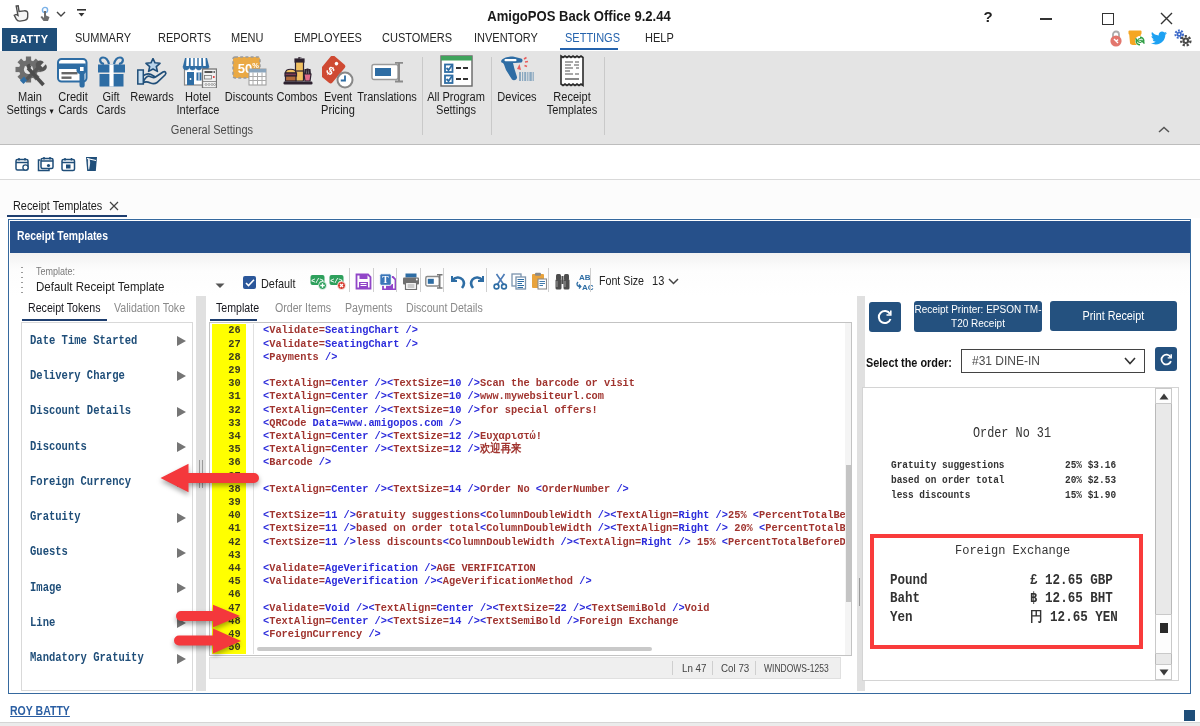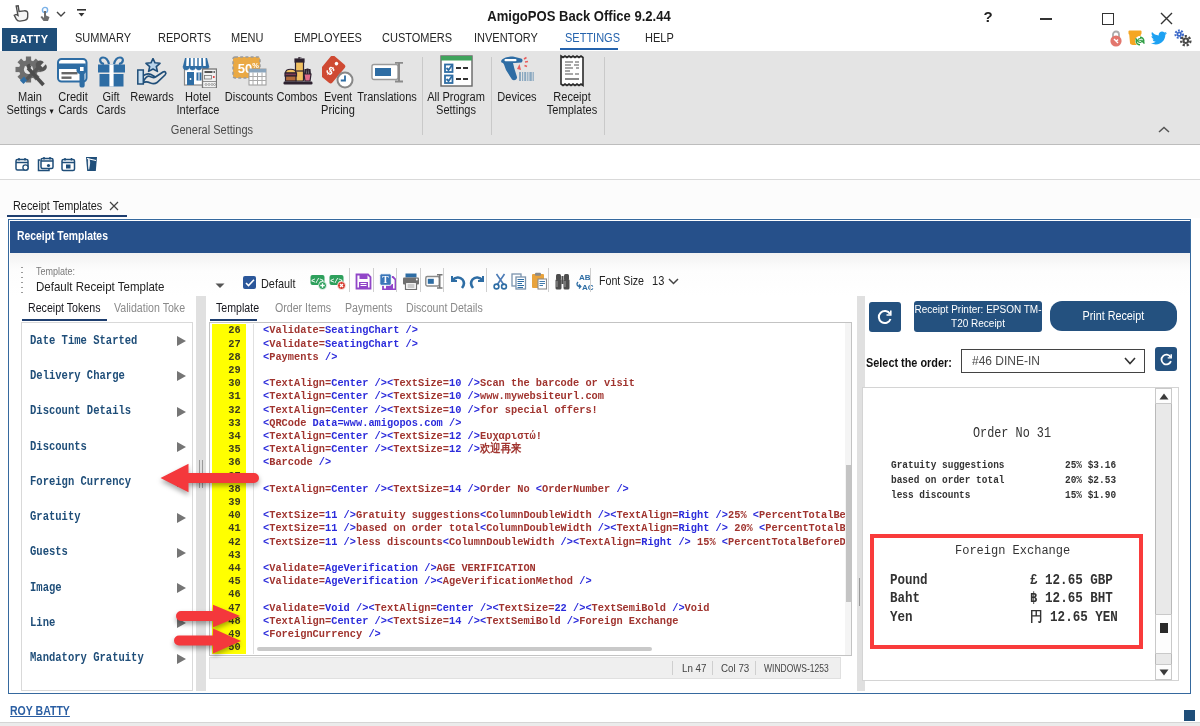--- a/index.html
+++ b/index.html
@@ -499,25 +499,25 @@
 <div class="abs" style="left:856.5px;top:296px;width:8px;height:395px;background:#e0e0e0;"></div>
 <div class="abs" style="left:859px;top:578px;width:1px;height:28px;background:#9a9a9a;"></div>
 <div class="abs" style="left:861.5px;top:578px;width:1px;height:28px;background:#9a9a9a;"></div>
 
 <div class="abs" style="left:869px;top:302px;width:32px;height:30px;background:#24517f;border-radius:3px;"></div>
 <svg class="abs" style="left:877px;top:309px" width="16" height="16" viewBox="0 0 16 16">
     <path d="M13 5 A6 6 0 1 0 13.5 10" fill="none" stroke="#fff" stroke-width="2"></path>
     <path d="M13.8 1.5 L13.8 6 L9.5 6" fill="none" stroke="#fff" stroke-width="1.6"></path>
   </svg>
 <div class="abs" style="left:914px;top:301px;width:128px;height:31px;background:#24517f;border-radius:3px;color:#fff;font-size:10px;text-align:center;line-height:13.5px;padding-top:2px;box-sizing:border-box;white-space:nowrap;">Receipt Printer: EPSON TM-<br>T20 Receipt</div>
-<div class="abs" style="left:1050px;top:301px;width:127px;height:30px;background:#24517f;border-radius:12px;color:#fff;font-size:12px;text-align:center;line-height:30px;"><span style="display:inline-block;transform:scaleX(0.9);">Print Receipt</span></div>
+<div class="abs" style="left:1050px;top:301px;width:127px;height:30px;background:#24517f;border-radius:3px;color:#fff;font-size:12px;text-align:center;line-height:30px;"><span style="display:inline-block;transform:scaleX(0.9);">Print Receipt</span></div>
 
 <div class="abs" style="left:866px;top:355px;font-size:12.8px;font-weight:bold;color:#111;transform:scaleX(0.85);transform-origin:left top;">Select the order:</div>
 <div class="abs" style="left:961px;top:349px;width:184px;height:24px;border:1.5px solid #434343;box-sizing:border-box;background:#fff;"></div>
-<div class="abs" style="left:972px;top:354px;font-size:12px;color:#4a4a4a;">#46 DINE-IN</div>
+<div class="abs" style="left:972px;top:354px;font-size:12px;color:#4a4a4a;">#31 DINE-IN</div>
 <svg class="abs" style="left:1124px;top:357px" width="12" height="8" viewBox="0 0 12 8">
     <path d="M1 1 L6 6.5 L11 1" fill="none" stroke="#333" stroke-width="1.6"></path>
   </svg>
 <div class="abs" style="left:1155px;top:347px;width:22px;height:24px;background:#24517f;border-radius:3px;"></div>
 <svg class="abs" style="left:1160px;top:353px" width="13" height="13" viewBox="0 0 16 16">
     <path d="M13 5 A6 6 0 1 0 13.5 10" fill="none" stroke="#fff" stroke-width="2.2"></path>
     <path d="M13.8 1.5 L13.8 6 L9.5 6" fill="none" stroke="#fff" stroke-width="1.8"></path>
   </svg>
 
 <div class="abs" style="left:862px;top:387px;width:317px;height:294px;border:1px solid #d4d4d4;box-sizing:border-box;background:#fff;"></div>

